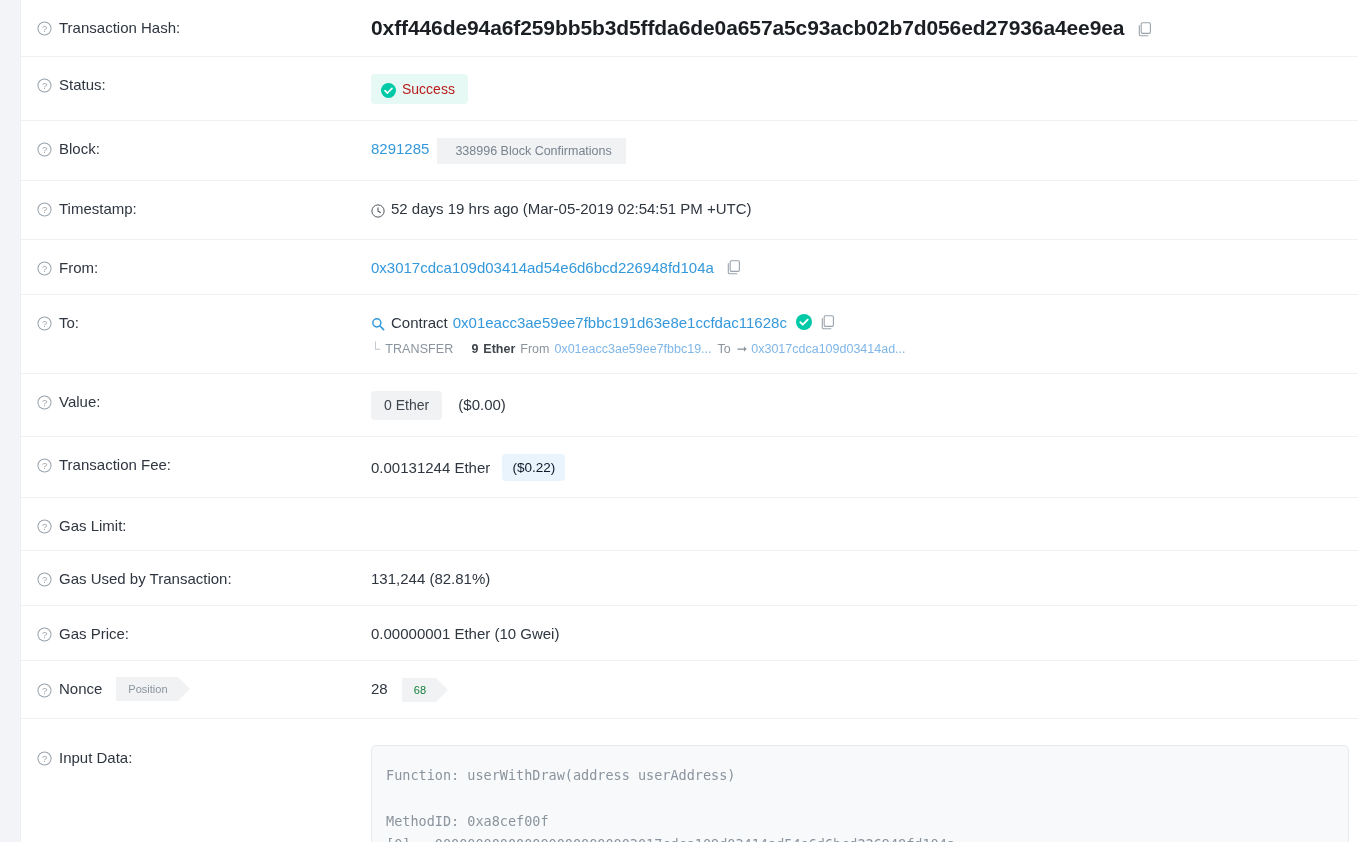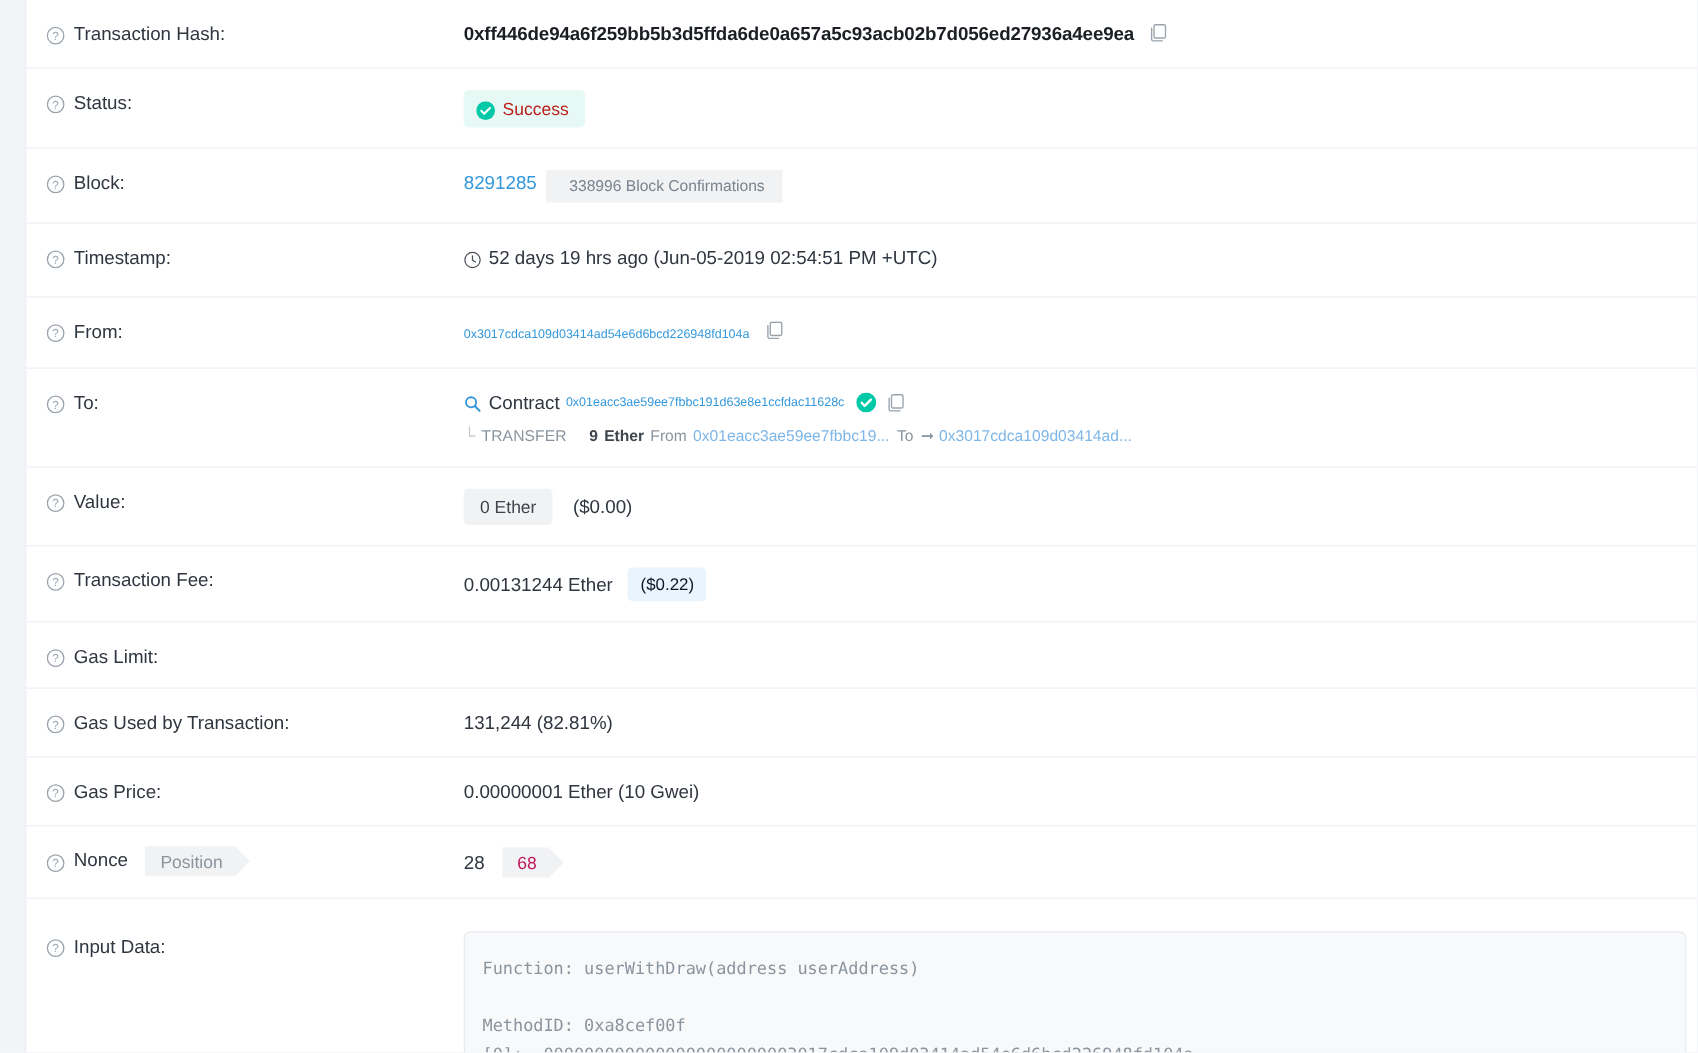--- a/index.html
+++ b/index.html
@@ -59,21 +59,21 @@
     margin-right: 7px;
     margin-top: 3px;
     display: inline-block;
   }
   .q-icon svg { display: block; }
   .label-text { white-space: nowrap; }
 
   
   .hash {
     font-weight: bold;
-    font-size: 15px;
+    font-size: 21px;
     color: #1b1f24;
     letter-spacing: -0.1px;
     word-break: break-all;
   }
   .copy-icon {
     display: inline-block;
     vertical-align: -2px;
     margin-left: 9px;
     width: 14px; height: 15px;
     cursor: pointer;
@@ -121,21 +121,21 @@
     border-width: 13px 0 13px 13px;
     border-color: transparent transparent transparent #f1f2f4;
     transform: scaleX(-1);
     transform-origin: right center;
   }
   .flag-badge-r {
     position: relative;
     display: inline-block;
     background: #f1f2f4;
     color: #8a949e;
-    font-size: 14px;
+    font-size: 11px;
     line-height: 16px;
     padding: 4px 10px 4px 12px;
   }
   .flag-badge-r::after {
     content: "";
     position: absolute;
     right: -12px; top: 0;
     width: 0; height: 0;
     border-style: solid;
     border-width: 12px 0 12px 12px;
@@ -143,21 +143,21 @@
   }
 
   
   .ts { display: inline-flex; align-items: center; }
   .clock-icon { width: 14px; height: 14px; margin-right: 6px; display:block; }
 
   
   .addr-link {
     color: #3498db;
     text-decoration: none;
-    font-size: 10px;
+    font-size: 15px;
     word-break: break-all;
   }
 
   .to-main { display: flex; align-items: center; flex-wrap: wrap; }
   .mag-icon { width: 14px; height: 14px; margin-right: 6px; display:block; }
   .contract-word { color: #2f3640; font-size: 15px; margin-right: 5px; }
   .verified-check { width: 16px; height: 16px; margin-left: 9px; display:block; }
 
   .transfer-line {
     margin-top: 8px;
@@ -308,21 +308,21 @@
         <span class="label-text">Timestamp:</span>
       </div>
       <div class="row-value">
         <span class="ts">
           <span class="clock-icon">
             <svg viewBox="0 0 16 16" width="14" height="14">
                 <circle cx="8" cy="8" r="7" fill="none" stroke="#4a5058" stroke-width="1.1"></circle>
                 <path d="M8 4.2V8.2l2.7 1.6" fill="none" stroke="#4a5058" stroke-width="1.2" stroke-linecap="round"></path>
               </svg>
           </span>
-          <span>52 days 19 hrs ago (Jun-05-2019 02:54:51 PM +UTC)</span>
+          <span>52 days 19 hrs ago (Mar-05-2019 02:54:51 PM +UTC)</span>
         </span>
       </div>
     </div>
 
     <div class="row">
       <div class="row-label">
         <span class="q-icon">
           <svg viewBox="0 0 16 16" width="15" height="15">
               <circle cx="8" cy="8" r="7" fill="none" stroke="#9aa3ad" stroke-width="1.1"></circle>
               <text x="8" y="11.6" font-size="10" font-family="Liberation Sans, sans-serif" fill="#9aa3ad" text-anchor="middle">?</text>
@@ -464,21 +464,21 @@
           <svg viewBox="0 0 16 16" width="15" height="15">
               <circle cx="8" cy="8" r="7" fill="none" stroke="#9aa3ad" stroke-width="1.1"></circle>
               <text x="8" y="11.6" font-size="10" font-family="Liberation Sans, sans-serif" fill="#9aa3ad" text-anchor="middle">?</text>
             </svg>
         </span>
         <span class="label-text">Nonce</span>
         <span class="flag-badge-r">Position</span>
       </div>
       <div class="row-value">
         <span>28</span>
-        <span class="flag-badge-r" style="margin-left:10px;color:#be185d;">68</span>
+        <span class="flag-badge-r" style="margin-left:10px;color:#15803d;">68</span>
       </div>
     </div>
 
     <div class="row input-row">
       <div class="row-label">
         <span class="q-icon">
           <svg viewBox="0 0 16 16" width="15" height="15">
               <circle cx="8" cy="8" r="7" fill="none" stroke="#9aa3ad" stroke-width="1.1"></circle>
               <text x="8" y="11.6" font-size="10" font-family="Liberation Sans, sans-serif" fill="#9aa3ad" text-anchor="middle">?</text>
             </svg>

